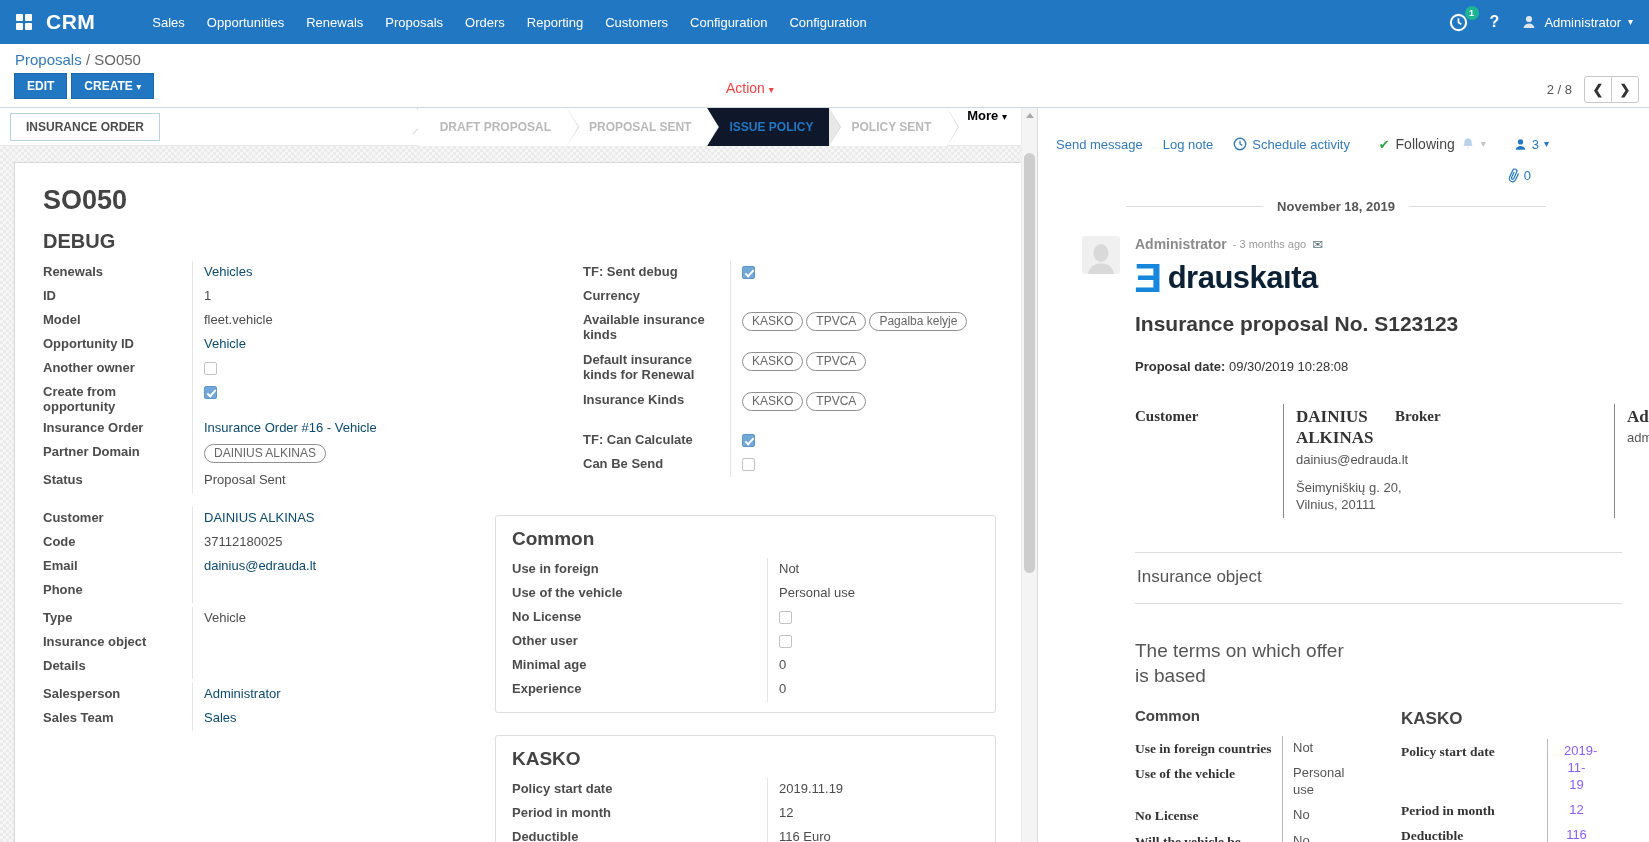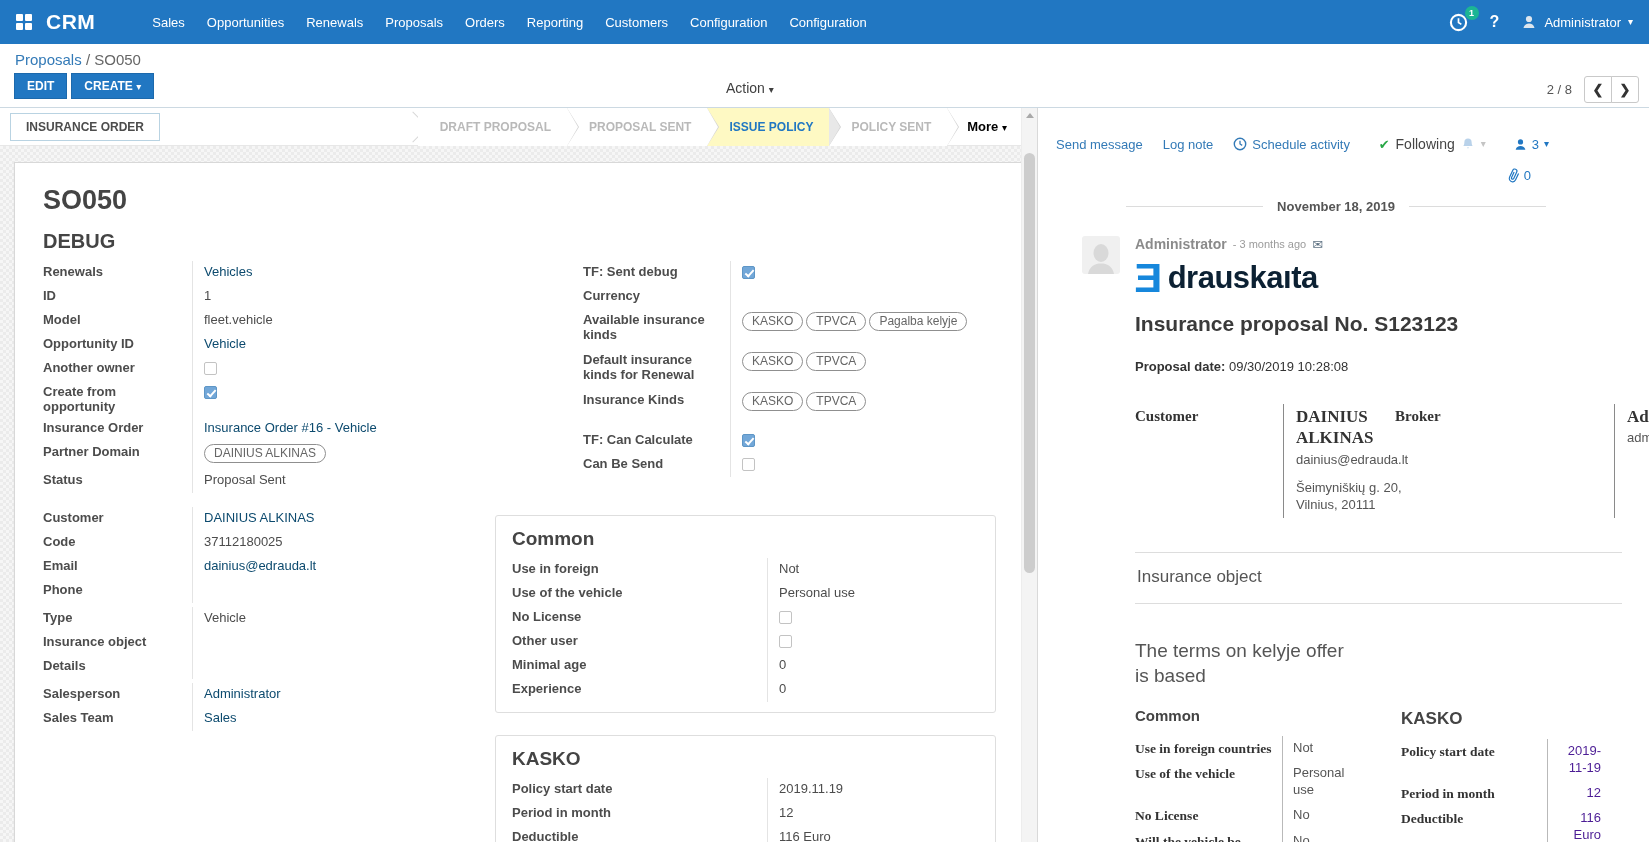--- a/index.html
+++ b/index.html
@@ -20,40 +20,40 @@
   .usermenu{display:flex;align-items:center;gap:7px;cursor:pointer;font-size:13px}
   .caret{font-size:10px;line-height:1}
   
   .cp{height:64px;border-bottom:1px solid #ccd9e2;position:relative;background:#fff}
   .crumbs{padding:7px 0 0 15px;font-size:15px}
   .crumbs a{color:#337ab7}
   .crumbs .cur{color:#666}
   .cp-row{display:flex;align-items:flex-end;padding:5px 0 0 14px}
   .btn-blue{background:#2177c2;color:#fff;border:1px solid #1c69ac;font-size:12px;font-weight:700;padding:5px 12px;cursor:pointer;font-family:inherit}
   .btn-blue + .btn-blue{margin-left:4px}
-  .action-dd{position:absolute;left:726px;top:84px;transform:translateY(-50%);color:#404040;font-size:14px;cursor:pointer}
+  .action-dd{position:absolute;left:726px;top:84px;transform:translateY(-50%);color:#ef4444;font-size:14px;cursor:pointer}
   .action-dd{top:36px;transform:none}
   .pager{position:absolute;right:10px;top:32px;display:flex;align-items:center;gap:12px}
   .pager-count{color:#555;font-size:13px}
   .pg-btns{display:flex}
   .pg-btn{width:28px;height:27px;background:#fff;border:1px solid #c9c9c9;color:#333;font-size:13px;font-weight:700;cursor:pointer;display:flex;align-items:center;justify-content:center}
   .pg-btn.prev{border-radius:3px 0 0 3px}
   .pg-btn.next{border-radius:0 3px 3px 0;margin-left:-1px}
   
   .main{display:flex;height:734px}
   .form-region{width:1038px;flex:none;position:relative;border-right:1px solid #d9d9d9;display:flex;flex-direction:column}
   
   .statusbar{height:38px;background:#fff;border-bottom:1px solid #e7e7e7;display:flex;align-items:center;padding-left:10px;padding-right:26px}
   .io-btn{background:#fff;border:1px solid #b9d3e2;color:#4c4c4c;font-weight:700;font-size:12px;padding:6px 15px;cursor:pointer;font-family:inherit}
-  .steps{margin-left:auto;display:flex;align-items:center;height:38px;overflow:hidden}
+  .steps{margin-left:auto;display:flex;height:38px;overflow:hidden}
   .chev{width:22px;height:22px;border-top:1px solid #d8d8d8;border-right:1px solid #d8d8d8;transform:rotate(45deg);margin:0 -6px 0 0;flex:none}
   .step{position:relative;display:flex;align-items:center;height:38px;padding:0 16px 0 22px;background:#fff;font-weight:700;font-size:12px;color:#b9b9b9;cursor:pointer;flex:none}
   .step::before{content:"";position:absolute;right:-12px;top:0;border-top:19px solid transparent;border-bottom:19px solid transparent;border-left:12px solid #d4d4d4;z-index:1}
   .step::after{content:"";position:absolute;right:-11px;top:0;border-top:19px solid transparent;border-bottom:19px solid transparent;border-left:11px solid #fff;z-index:2}
-  .step.active{background:#fef9c3;color:#2177c2}
+  .step.active{background:#0f172a;color:#2177c2}
   .step.active::after{border-left-color:#e8e8e8}
   .more-dd{margin-left:20px;color:#000000;font-weight:700;font-size:13px;cursor:pointer;flex:none;padding-right:4px}
   
   .form-bg{flex:1;overflow:hidden;background-color:#f6f6f6;background-image:linear-gradient(45deg,#ebebeb 25%,transparent 25%,transparent 75%,#ebebeb 75%),linear-gradient(45deg,#ebebeb 25%,transparent 25%,transparent 75%,#ebebeb 75%);background-size:6px 6px;background-position:0 0,3px 3px}
   .sheet{background:#fff;border:1px solid #d8d8d8;margin:16px 12px 0 14px;height:1400px;padding:22px 28px;box-shadow:0 1px 2px rgba(0,0,0,.05)}
   .sheet h1{font-size:27px;color:#444;margin-bottom:4px}
   .sheet h2{font-size:20px;color:#444;margin:14px 0 8px}
   .fgrid{display:flex}
   .col-left{width:452px;flex:none}
   .col-right{flex:1}
@@ -119,21 +119,21 @@
   .tcol1{width:232px;flex:none}
   .tcol1 h4{font-size:15px;font-weight:700;color:#444;margin-bottom:12px}
   .tgrid1{display:grid;grid-template-columns:147px 74px}
   .tgrid1 .tl{font-family:"Liberation Serif","DejaVu Serif",serif;font-weight:700;font-size:13.5px;color:#333;padding:4px 8px 4px 0;line-height:1.3}
   .tgrid1 .tv{border-left:1px solid #b9b9b9;padding:4px 0 4px 10px;color:#555;line-height:1.3}
   .tcol2{margin-left:34px;width:210px}
   .tcol2 h4{font-size:17px;font-weight:700;color:#444;margin:2px 0 10px}
   .tcol2 h4.tp{margin-top:20px}
   .tgrid2{display:grid;grid-template-columns:146px 58px}
   .tgrid2 .tl{font-family:"Liberation Serif","DejaVu Serif",serif;font-weight:700;font-size:13.5px;color:#333;padding:4px 6px 4px 0;line-height:1.3}
-  .tgrid2 .tv{border-left:1px solid #b9b9b9;padding:4px 4px;color:#4c1d95;text-align:right;line-height:1.3}
+  .tgrid2 .tv{border-left:1px solid #b9b9b9;padding:4px 16px;color:#8b5cf6;text-align:center;line-height:1.3}
   svg{display:block}
 </style>
 </head>
 <body>
 
 <nav class="topbar">
   <div class="appgrid">
       <i></i>
       <i></i>
       <i></i>
@@ -456,21 +456,21 @@
           <div class="pt-label2">Broker</div>
           <div class="pt-val2">
             <div class="pt-name">Adm</div>
             <div class="pt-email">admi</div>
           </div>
         </div>
         <hr class="mail-hr">
         <div class="obj-head">Insurance object</div>
         <hr class="mail-hr second">
         <div class="terms-head">
-          <div>The terms on kelyje offer</div>
+          <div>The terms on which offer</div>
           <div>is based</div>
         </div>
         <div class="terms">
           <div class="tcol1">
             <h4>Common</h4>
             <div class="tgrid1">
               <div class="tl">Use in foreign countries</div>
               <div class="tv">Not</div>
               <div class="tl">Use of the vehicle</div>
               <div class="tv">Personal use</div>

